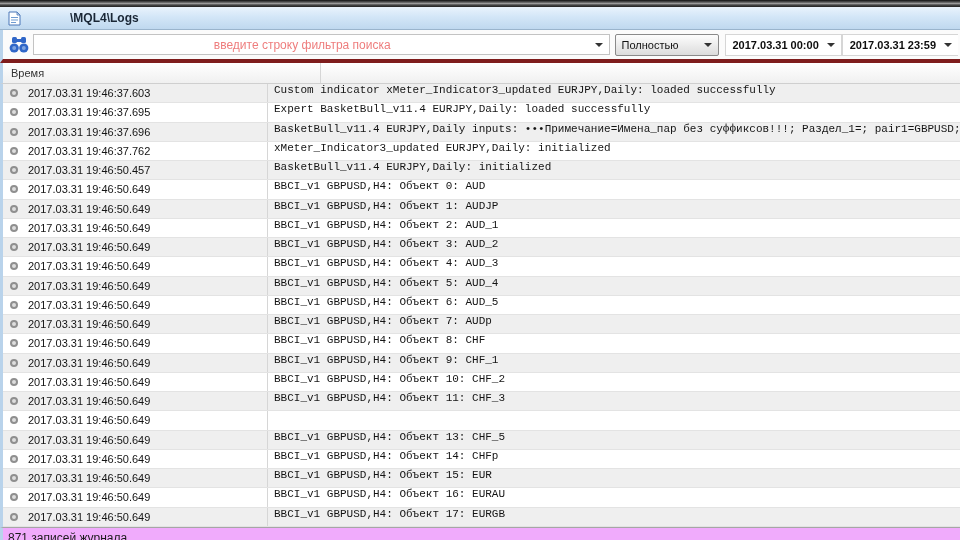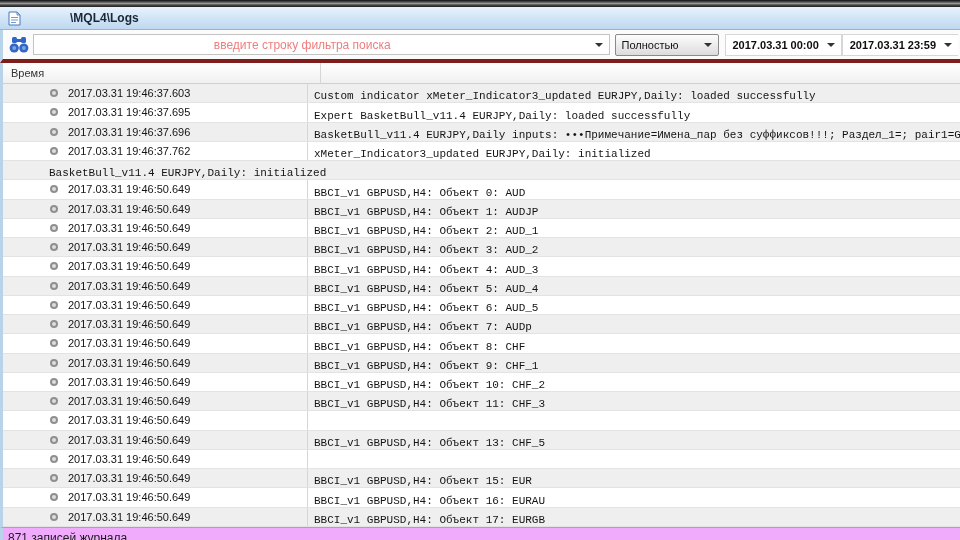--- a/index.html
+++ b/index.html
@@ -41,21 +41,21 @@
   
   .thead { height:21px; display:flex; align-items:center;
     background:linear-gradient(180deg,#ffffff,#f0f0f0);
     border-left:3px solid #b9d3eb; border-bottom:1px solid #cfcfcf; }
   .th-time { width:318px; font-size:11px; color:#333; padding-left:8px;
     border-right:1px solid #d6d6d6; height:100%; display:flex; align-items:center; }
   .th-msg { flex:1; font-size:11px; color:#333; padding-left:6px;margin-top:40px; }
 
   
   .tbody { height:443px; overflow:hidden; border-left:3px solid #b9d3eb; background:#fff; }
-  .row { height:19.26px; display:flex; align-items:flex-end; border-bottom:1px solid #e3e3e3; background:#fff;padding-left:40px; }
+  .row { height:19.26px; display:flex; align-items:flex-start; border-bottom:1px solid #e3e3e3; background:#fff; }
   .row:nth-child(odd) { background:#efefef; }
   .cell-time { width:265px; height:100%; display:flex; align-items:center;
     border-right:1px solid #d6d6d6; flex:none; }
   .row-icon { width:8px; height:8px; border-radius:50%; border:2px solid #8f8f8f;
     background:#dedede; margin-left:7px; flex:none; }
   .time-text { font-size:11px; color:#141414; margin-left:10px; white-space:nowrap; }
   .cell-msg { flex:1; overflow:hidden;font-family:Liberation Mono, monospace; }
   .msg-text { font-size:11px; color:#141414; padding-left:6px; white-space:nowrap; display:block; }
 
   
@@ -149,20 +149,24 @@
     <div class="cell-time">
       <span class="row-icon"></span>
       <span class="time-text">2017.03.31 19:46:37.762</span>
     </div>
     <div class="cell-msg">
       <span class="msg-text">xMeter_Indicator3_updated EURJPY,Daily: initialized</span>
     </div>
   </div>
 
   <div class="row">
+    <div class="cell-time">
+      <span class="row-icon"></span>
+      <span class="time-text">2017.03.31 19:46:50.457</span>
+    </div>
     <div class="cell-msg">
       <span class="msg-text">BasketBull_v11.4 EURJPY,Daily: initialized</span>
     </div>
   </div>
 
   <div class="row">
     <div class="cell-time">
       <span class="row-icon"></span>
       <span class="time-text">2017.03.31 19:46:50.649</span>
     </div>
@@ -295,20 +299,23 @@
     </div>
     <div class="cell-msg">
       <span class="msg-text">BBCI_v1 GBPUSD,H4: Объект 13: CHF_5</span>
     </div>
   </div>
 
   <div class="row">
     <div class="cell-time">
       <span class="row-icon"></span>
       <span class="time-text">2017.03.31 19:46:50.649</span>
+    </div>
+    <div class="cell-msg">
+      <span class="msg-text">BBCI_v1 GBPUSD,H4: Объект 14: CHFp</span>
     </div>
   </div>
 
   <div class="row">
     <div class="cell-time">
       <span class="row-icon"></span>
       <span class="time-text">2017.03.31 19:46:50.649</span>
     </div>
     <div class="cell-msg">
       <span class="msg-text">BBCI_v1 GBPUSD,H4: Объект 15: EUR</span>

